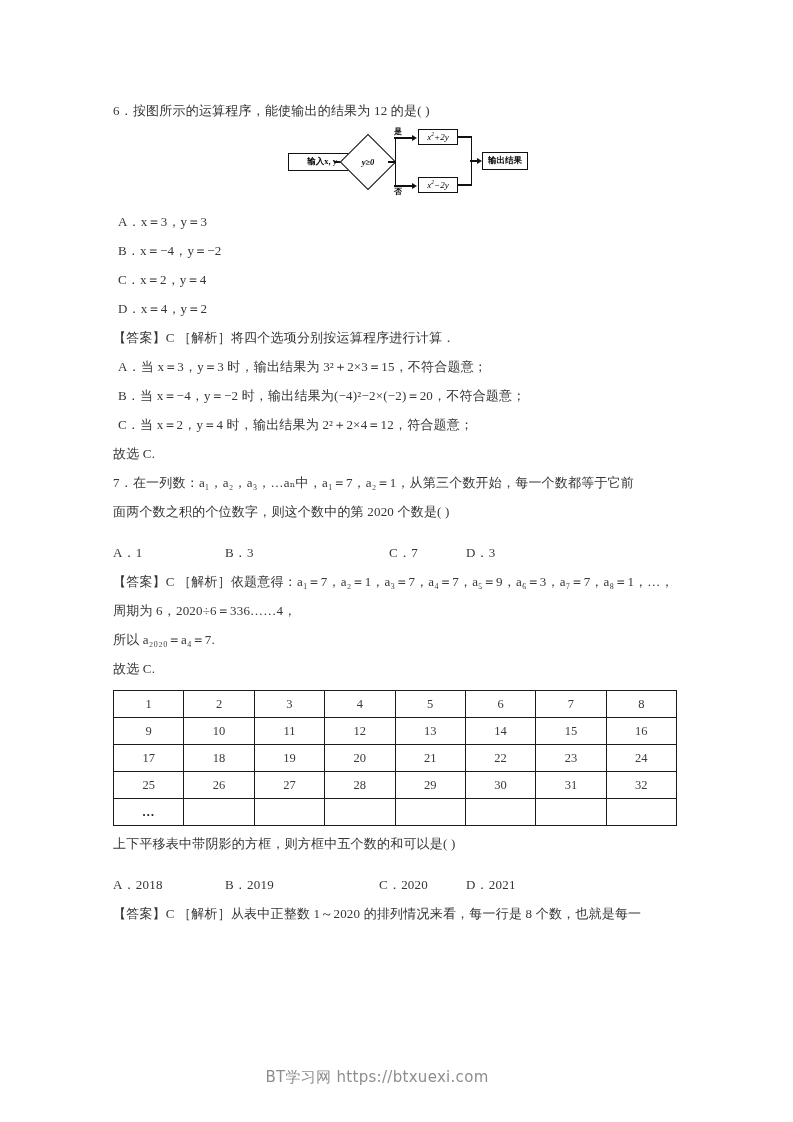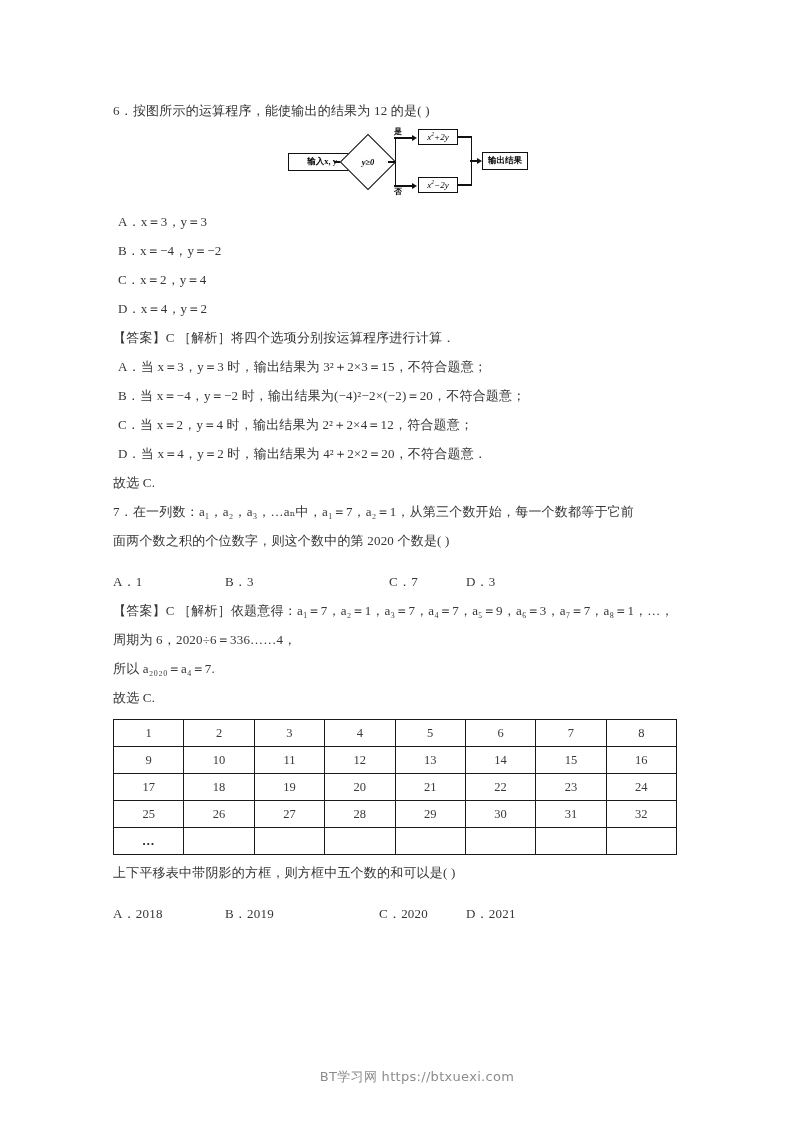--- a/index.html
+++ b/index.html
@@ -126,24 +126,23 @@
   }
   .numtable td.ell { letter-spacing: 1px; font-weight: bold; color:#222; }
 
   .footer {
     position: absolute;
     left: 0;
     top: 1068px;
     width: 754px;
     text-align: center;
     font-family: "DejaVu Sans", "Liberation Sans", sans-serif;
-    font-size: 13px;
+    font-size: 15px;
     color: #8d8d8d;
     letter-spacing: 0.3px;
-    margin-left: 40px;
   }
   .opt-row { display: block; }
   .optcell { display: inline-block; }
   .w-a { width: 112px; margin-top: 12px; }
   .w-b { width: 116px; }
   .w-c { width: 125px; text-align: center; }
 </style>
 </head>
 <body>
 
@@ -198,21 +197,20 @@
 
     <div class="line indent1">A．x＝3，y＝3</div>
     <div class="line indent1">B．x＝−4，y＝−2</div>
     <div class="line indent1">C．x＝2，y＝4</div>
     <div class="line indent1">D．x＝4，y＝2</div>
 
     <div class="line">【答案】C   ［解析］将四个选项分别按运算程序进行计算．</div>
     <div class="line indent1">A．当 x＝3，y＝3 时，输出结果为 3²＋2×3＝15，不符合题意；</div>
     <div class="line indent1">B．当 x＝−4，y＝−2 时，输出结果为(−4)²−2×(−2)＝20，不符合题意；</div>
     <div class="line indent1">C．当 x＝2，y＝4 时，输出结果为 2²＋2×4＝12，符合题意；</div>
-    <div class="line indent1">D．当 x＝4，y＝2 时，输出结果为 4²＋2×2＝20，不符合题意．</div>
     <div class="line">故选 C.</div>
 
     <div class="line qnum">7．在一列数：a₁，a₂，a₃，…aₙ中，a₁＝7，a₂＝1，从第三个数开始，每一个数都等于它前</div>
     <div class="line">面两个数之积的个位数字，则这个数中的第 2020 个数是(        )</div>
 
     <div class="line opt-row">
       <span class="optcell w-a">A．1</span><span class="optcell w-b">B．3</span><span class="optcell w-c">C．7</span><span class="optcell">D．3</span>
     </div>
 
     <div class="line">【答案】C   ［解析］依题意得：a₁＝7，a₂＝1，a₃＝7，a₄＝7，a₅＝9，a₆＝3，a₇＝7，a₈＝1，…，</div>
@@ -275,17 +273,18 @@
         </tr>
       </tbody>
     </table>
 
     <div class="line">上下平移表中带阴影的方框，则方框中五个数的和可以是(        )</div>
 
     <div class="line opt-row">
       <span class="optcell w-a">A．2018</span><span class="optcell w-b">B．2019</span><span class="optcell w-c">C．2020</span><span class="optcell">D．2021</span>
     </div>
 
+    <div class="line">【答案】C   ［解析］从表中正整数 1～2020 的排列情况来看，每一行是 8 个数，也就是每一</div>
 
   </div>
 
   <div class="footer">BT学习网  https://btxuexi.com</div>
 </div>
 
 </body></html>

